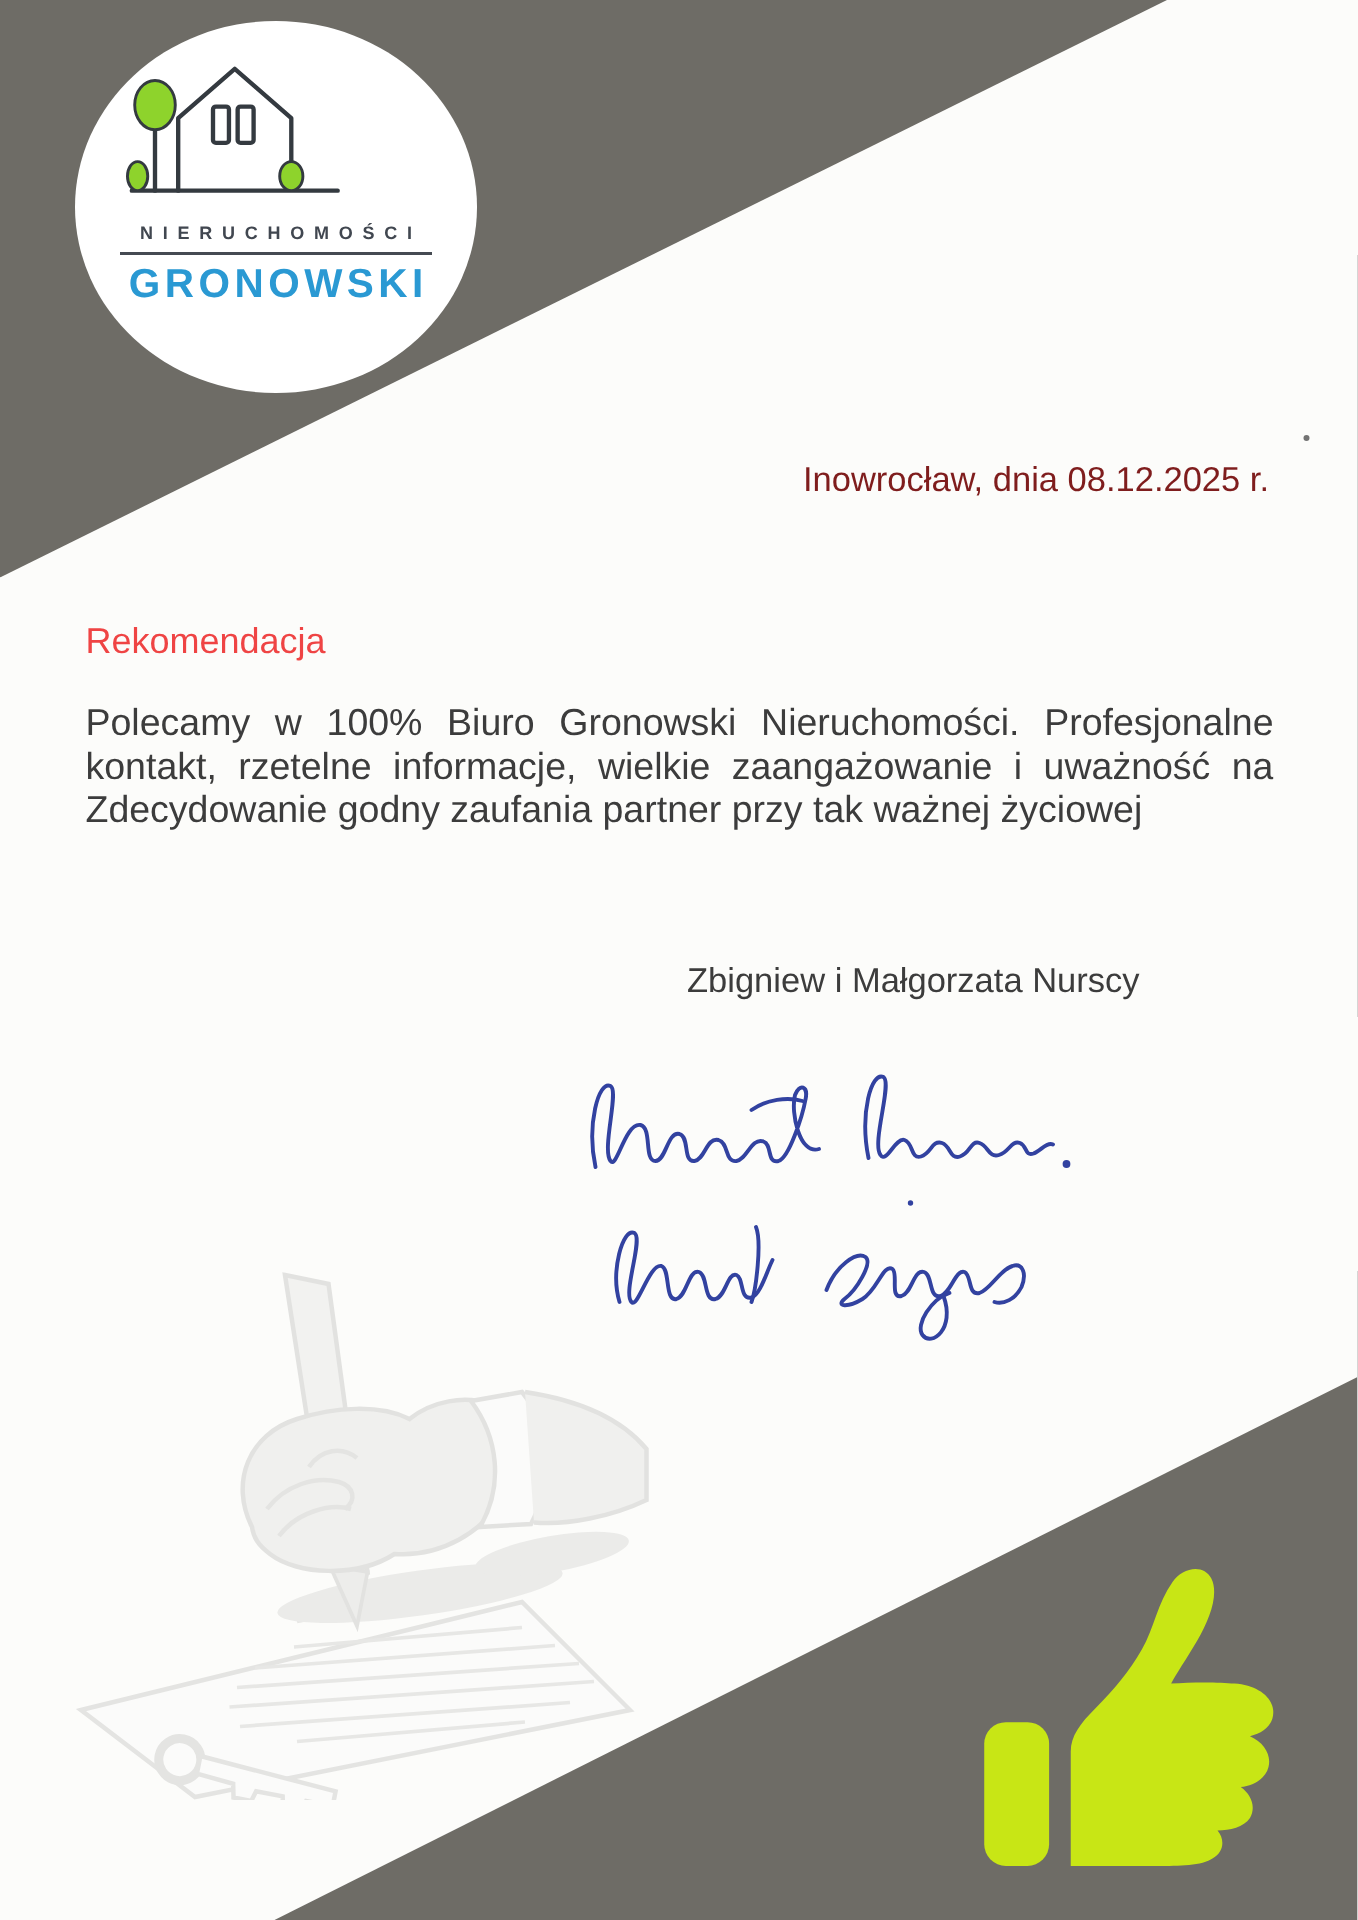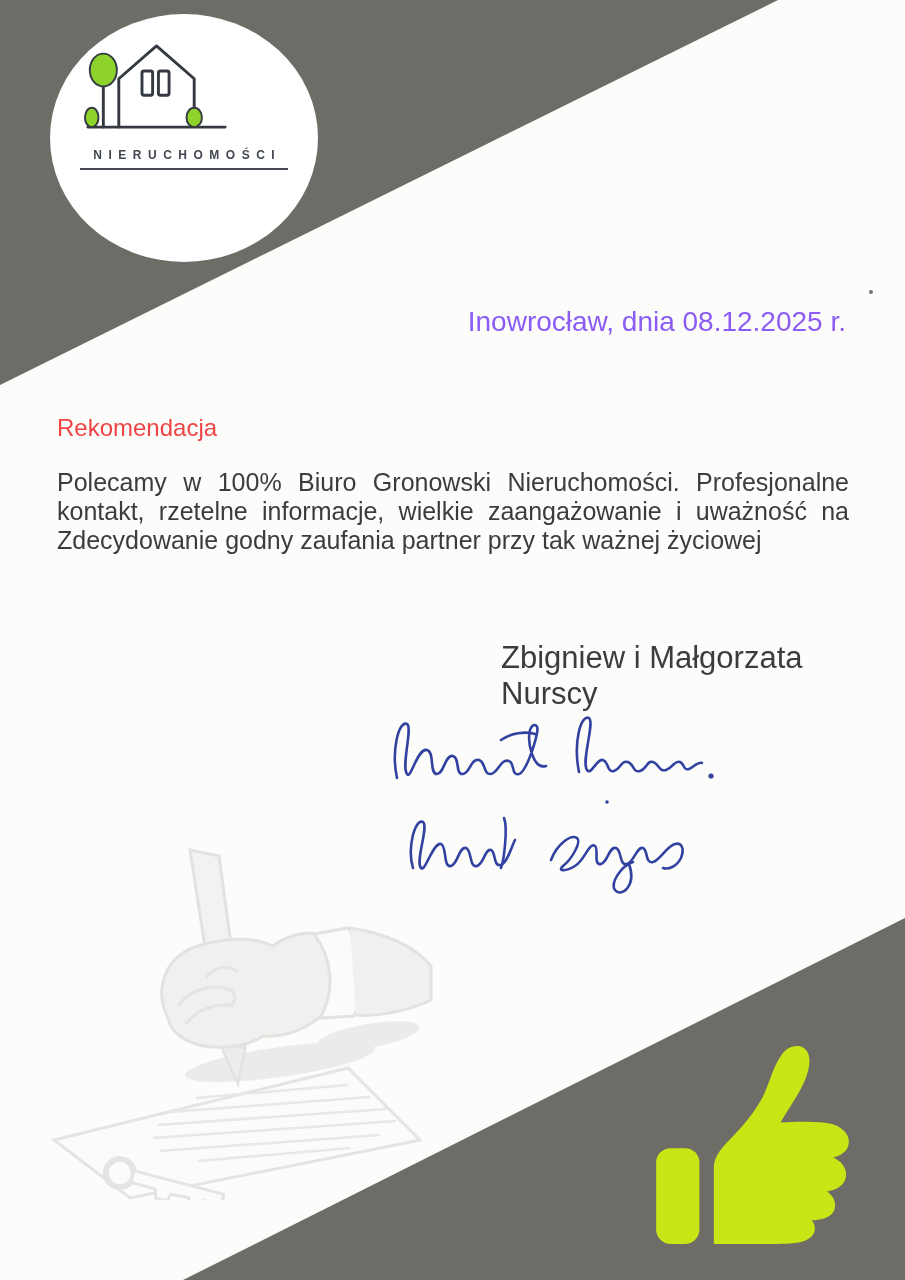--- a/index.html
+++ b/index.html
@@ -24,27 +24,27 @@
     font-size:12px;font-weight:600;letter-spacing:6.5px;color:#414750;
     white-space:nowrap;text-indent:6.5px;
   }
   .brand-rule{position:absolute;top:154px;left:30px;right:30px;border-top:2px solid #454a52;}
   .brand-bottom{
     position:absolute;top:160px;left:0;width:100%;text-align:center;
     font-size:27px;font-weight:700;letter-spacing:3px;color:#2a99d3;
     white-space:nowrap;text-indent:3px;
   }
   
-  .date-line{position:absolute;top:306px;right:59px;font-size:28px;color:#8b5cf6;z-index:3;}
+  .date-line{position:absolute;top:306px;right:59px;font-size:23px;color:#7f1d1d;z-index:3;}
   .artifact-dot{position:absolute;left:869px;top:290px;width:4px;height:4px;border-radius:50%;background:#5a5a5a;opacity:.85;z-index:3;}
   .heading{position:absolute;left:57px;top:414px;font-size:24px;color:#ef4444;z-index:3;}
   .body-block{position:absolute;left:57px;top:468px;width:792px;z-index:3;font-size:25px;color:#3c3c3c;}
   .body-line{height:29px;line-height:29px;text-align:justify;text-align-last:justify;overflow:hidden;white-space:nowrap0;}
   .body-line.last{text-align:left;text-align-last:left;}
-  .signatories{position:absolute;left:458px;top:640px;font-size:31px;color:#3c3c3c;z-index:3;margin-left:43px;}
+  .signatories{position:absolute;left:458px;top:640px;font-size:23px;color:#3c3c3c;z-index:3;}
   
   .watermark{position:absolute;left:48px;top:838px;z-index:1;}
   .signature-ink{position:absolute;left:383px;top:700px;z-index:4;}
   .thumb{position:absolute;left:651px;top:1040px;z-index:3;}
 </style>
 </head>
 <body>
 
 <div class="page">
 
@@ -97,20 +97,21 @@
 
       <ellipse cx="114" cy="82" rx="8" ry="10" fill="#8ed32c" stroke="#343a40" stroke-width="2"></ellipse>
 
       <path d="M20,92 L20,46" stroke="#343a40" stroke-width="3" stroke-linecap="round"></path>
       <ellipse cx="20" cy="33" rx="14" ry="17" fill="#8ed32c" stroke="#343a40" stroke-width="2"></ellipse>
 
       <ellipse cx="8" cy="82" rx="7" ry="10" fill="#8ed32c" stroke="#343a40" stroke-width="2"></ellipse>
     </svg>
     <div class="brand-top">NIERUCHOMOŚCI</div>
     <div class="brand-rule"></div>
+    <div class="brand-bottom">GRONOWSKI</div>
   </div>
 
   <div class="date-line">Inowrocław, dnia 08.12.2025 r.</div>
   <div class="artifact-dot"></div>
   <div class="heading">Rekomendacja</div>
 
   <div class="body-block">
     <div class="body-line">Polecamy w 100% Biuro Gronowski Nieruchomości. Profesjonalne podejście od</div>
     <div class="body-line">kontakt, rzetelne informacje, wielkie zaangażowanie i uważność na potrzeby klienta.</div>
     <div class="body-line last">Zdecydowanie godny zaufania partner przy tak ważnej życiowej decyzji!</div>

